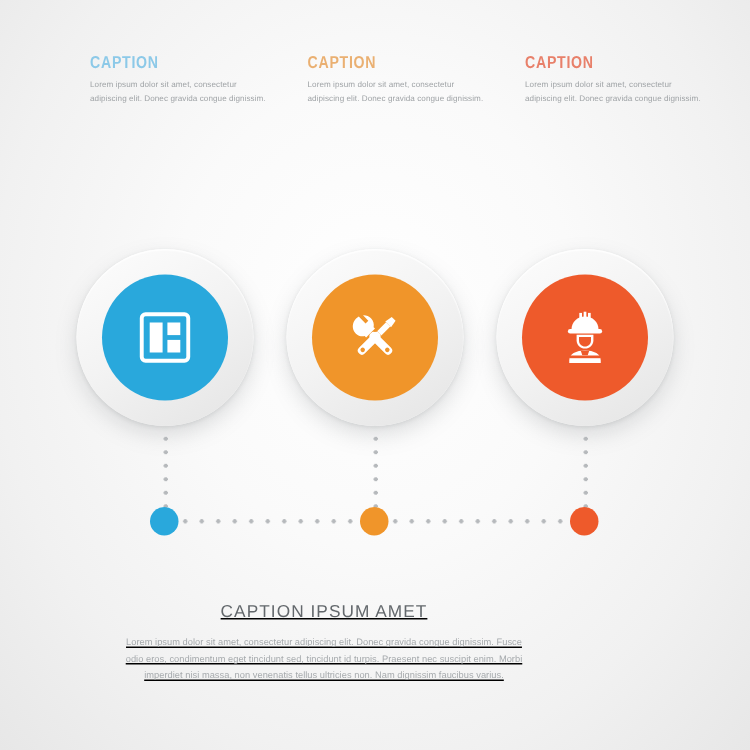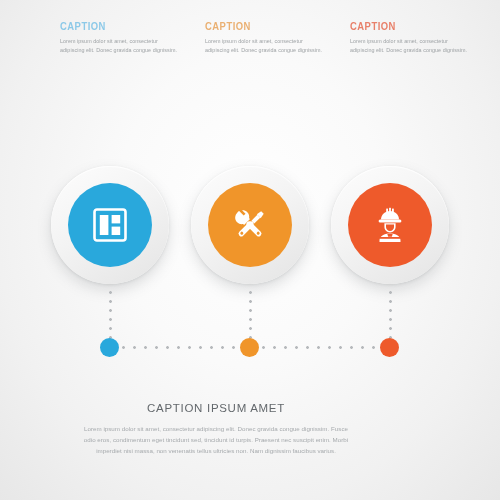--- a/index.html
+++ b/index.html
@@ -15,21 +15,21 @@
   }
   .stage {
     position: relative;
     width: 500px;
     height: 500px;
   }
 
   
   .captions {
     position: absolute;
-    top: 20px;
+    top: 36px;
     left: 0;
     width: 411px;
     height: 60px;
   }
   .caption-col {
     position: absolute;
     width: 118px;
   }
   .caption-col.c0 { left: 60px; }
   .caption-col.c1 { left: 205px; }
@@ -136,20 +136,21 @@
   .node.n1 { left: 240px; }
   .node.n2 { left: 380px; }
 
   
   .footer {
     position: absolute;
     top: 402px;
     left: 0;
     width: 432px;
     text-align: center;
+    text-decoration: underline;
   }
   .footer-title {
     font-size: 11.5px;
     font-weight: 400;
     letter-spacing: 0.7px;
     color: #63686c;
     margin: 0 0 9px 0;
   }
   .footer-body {
     font-size: 6.2px;

